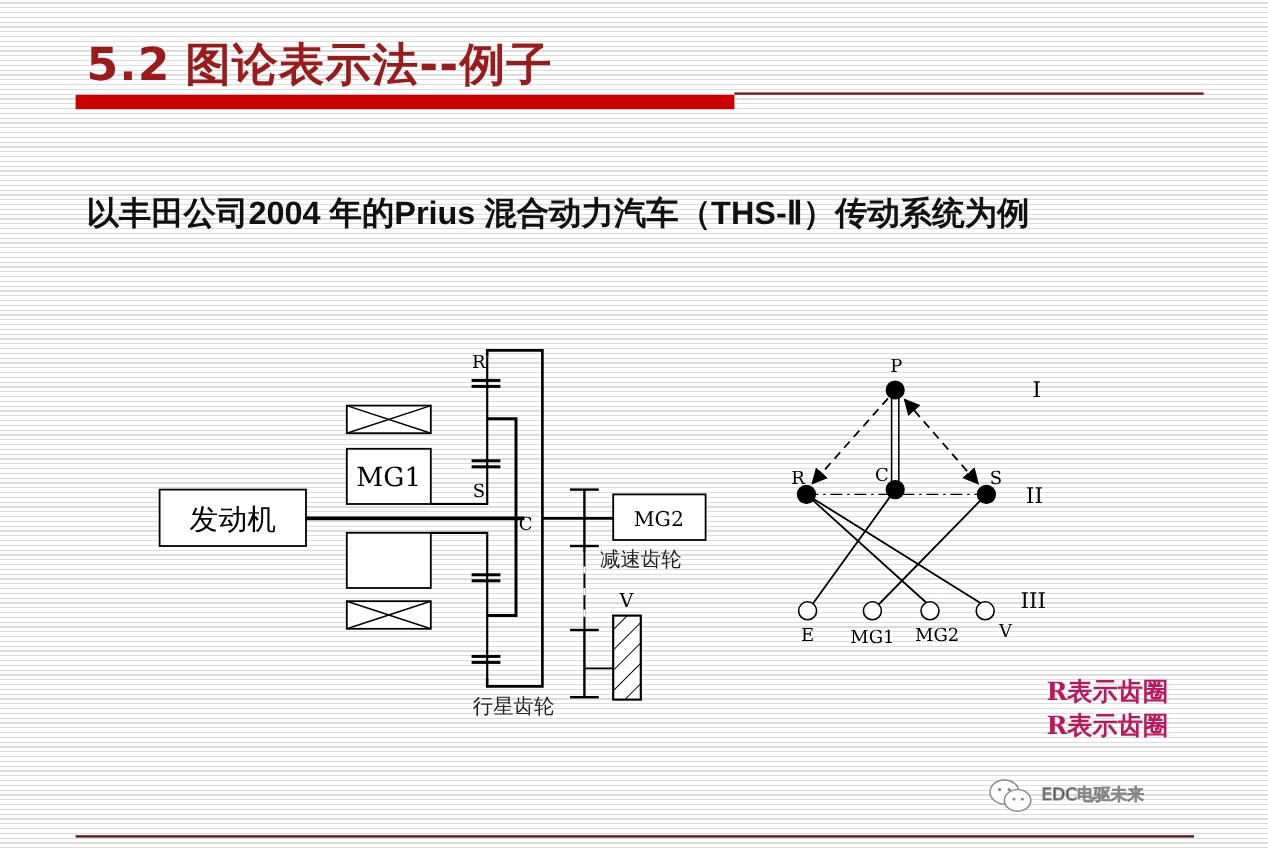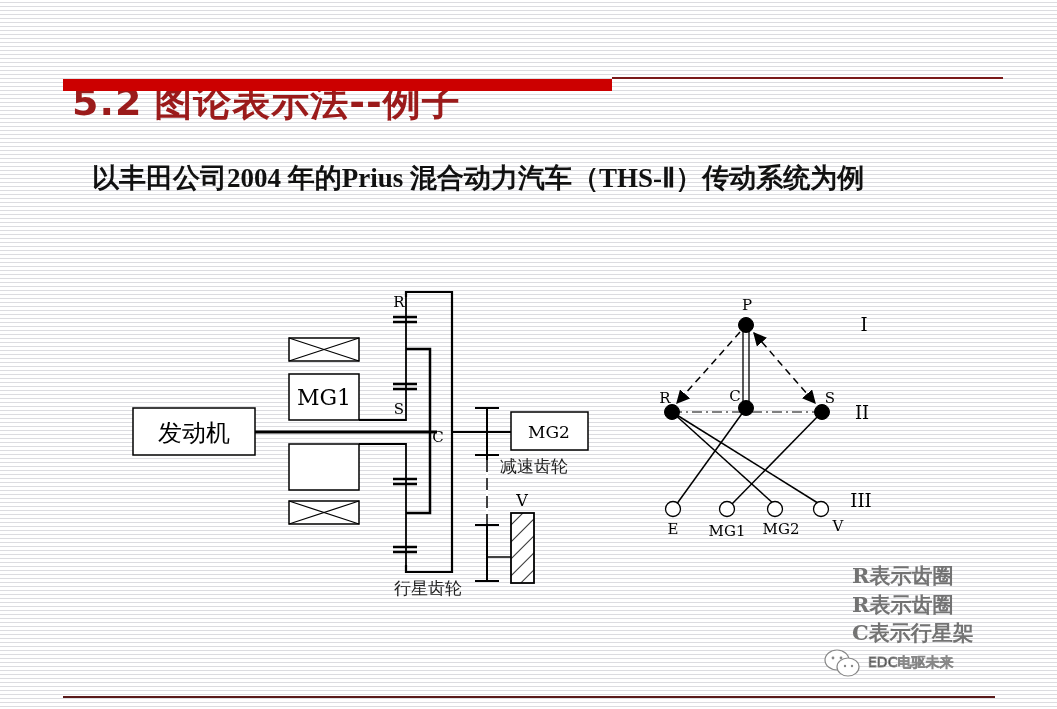--- a/index.html
+++ b/index.html
@@ -7,38 +7,37 @@
     width: 1057px; height: 709px; position: relative; overflow: hidden;
     background-color: #ffffff;
     background-image: repeating-linear-gradient(to bottom, #ffffff 0px, #ffffff 2px, #dcdce0 2px, #dcdce0 3px, #ffffff 3px, #ffffff 4px);
     font-family: "DejaVu Serif", "Liberation Serif", serif;
   }
   .title {
     position: absolute; left: 72px; top: 29px;
     font-family: "DejaVu Sans", "Liberation Sans", sans-serif;
     font-weight: bold; font-size: 38px; color: #9b1b1b; letter-spacing: 1px;
     white-space: nowrap;
-    margin-top: 48px;
   }
   .title .num { margin-right: 12px; }
   .red-bar { position: absolute; left: 63px; top: 79px; width: 549px; height: 12px; background: #cc0000; }
   .title-line { position: absolute; left: 612px; top: 77px; width: 391px; height: 2px; background: #7a1a1a; }
   .footer-line { position: absolute; left: 63px; top: 696px; width: 932px; height: 2px; background: #5a1a1a; }
   .intro {
-    position: absolute; left: 92px; top: 160px; width: 900px;
-    font-family: Liberation Serif, serif;
+    position: absolute; left: 72px; top: 160px; width: 900px;
+    font-family: Liberation Sans, sans-serif;
     font-weight: bold; font-size: 27px; line-height: 36px; color: #111;
     white-space: nowrap;
   }
   .intro div { height: 36px; }
   svg.diagram { position: absolute; left: 0; top: 0; }
   .legend {
-    position: absolute; left: 852px; top: 562px;
+    position: absolute; left: 872px; top: 562px;
     font-family: "DejaVu Serif", "Liberation Serif", serif;
-    font-weight: bold; font-size: 21px; line-height: 28.5px; color: #737373;
+    font-weight: bold; font-size: 21px; line-height: 28.5px; color: #be185d;
   }
   .watermark {
     position: absolute; left: 822px; top: 648px;
     display: flex; align-items: center; gap: 6px;
     font-family: "DejaVu Sans", "Liberation Sans", sans-serif;
     font-size: 14px; color: #000000;
     -webkit-text-stroke: 1px #888;
   }
   .watermark .wm-icon { width: 40px; height: 30px; }
 </style>
@@ -179,21 +178,20 @@
       <text x="864" y="331" text-anchor="middle">I</text>
       <text x="862" y="419" text-anchor="middle">II</text>
       <text x="861" y="507" text-anchor="middle">III</text>
     </g>
   </g>
 </svg>
 
 <div class="legend">
   <div>R表示齿圈</div>
   <div>R表示齿圈</div>
-  <div>C表示行星架</div>
 </div>
 
 <div class="watermark">
   <svg class="wm-icon" viewBox="0 0 40 30">
     <ellipse cx="15" cy="12" rx="12" ry="10" fill="#fff" stroke="#888" stroke-width="1.2"></ellipse>
     <ellipse cx="26" cy="19" rx="11" ry="9" fill="#fff" stroke="#888" stroke-width="1.2"></ellipse>
     <circle cx="11" cy="10" r="1.4" fill="#888"></circle>
     <circle cx="19" cy="10" r="1.4" fill="#888"></circle>
     <circle cx="23" cy="18" r="1.2" fill="#888"></circle>
     <circle cx="30" cy="18" r="1.2" fill="#888"></circle>

